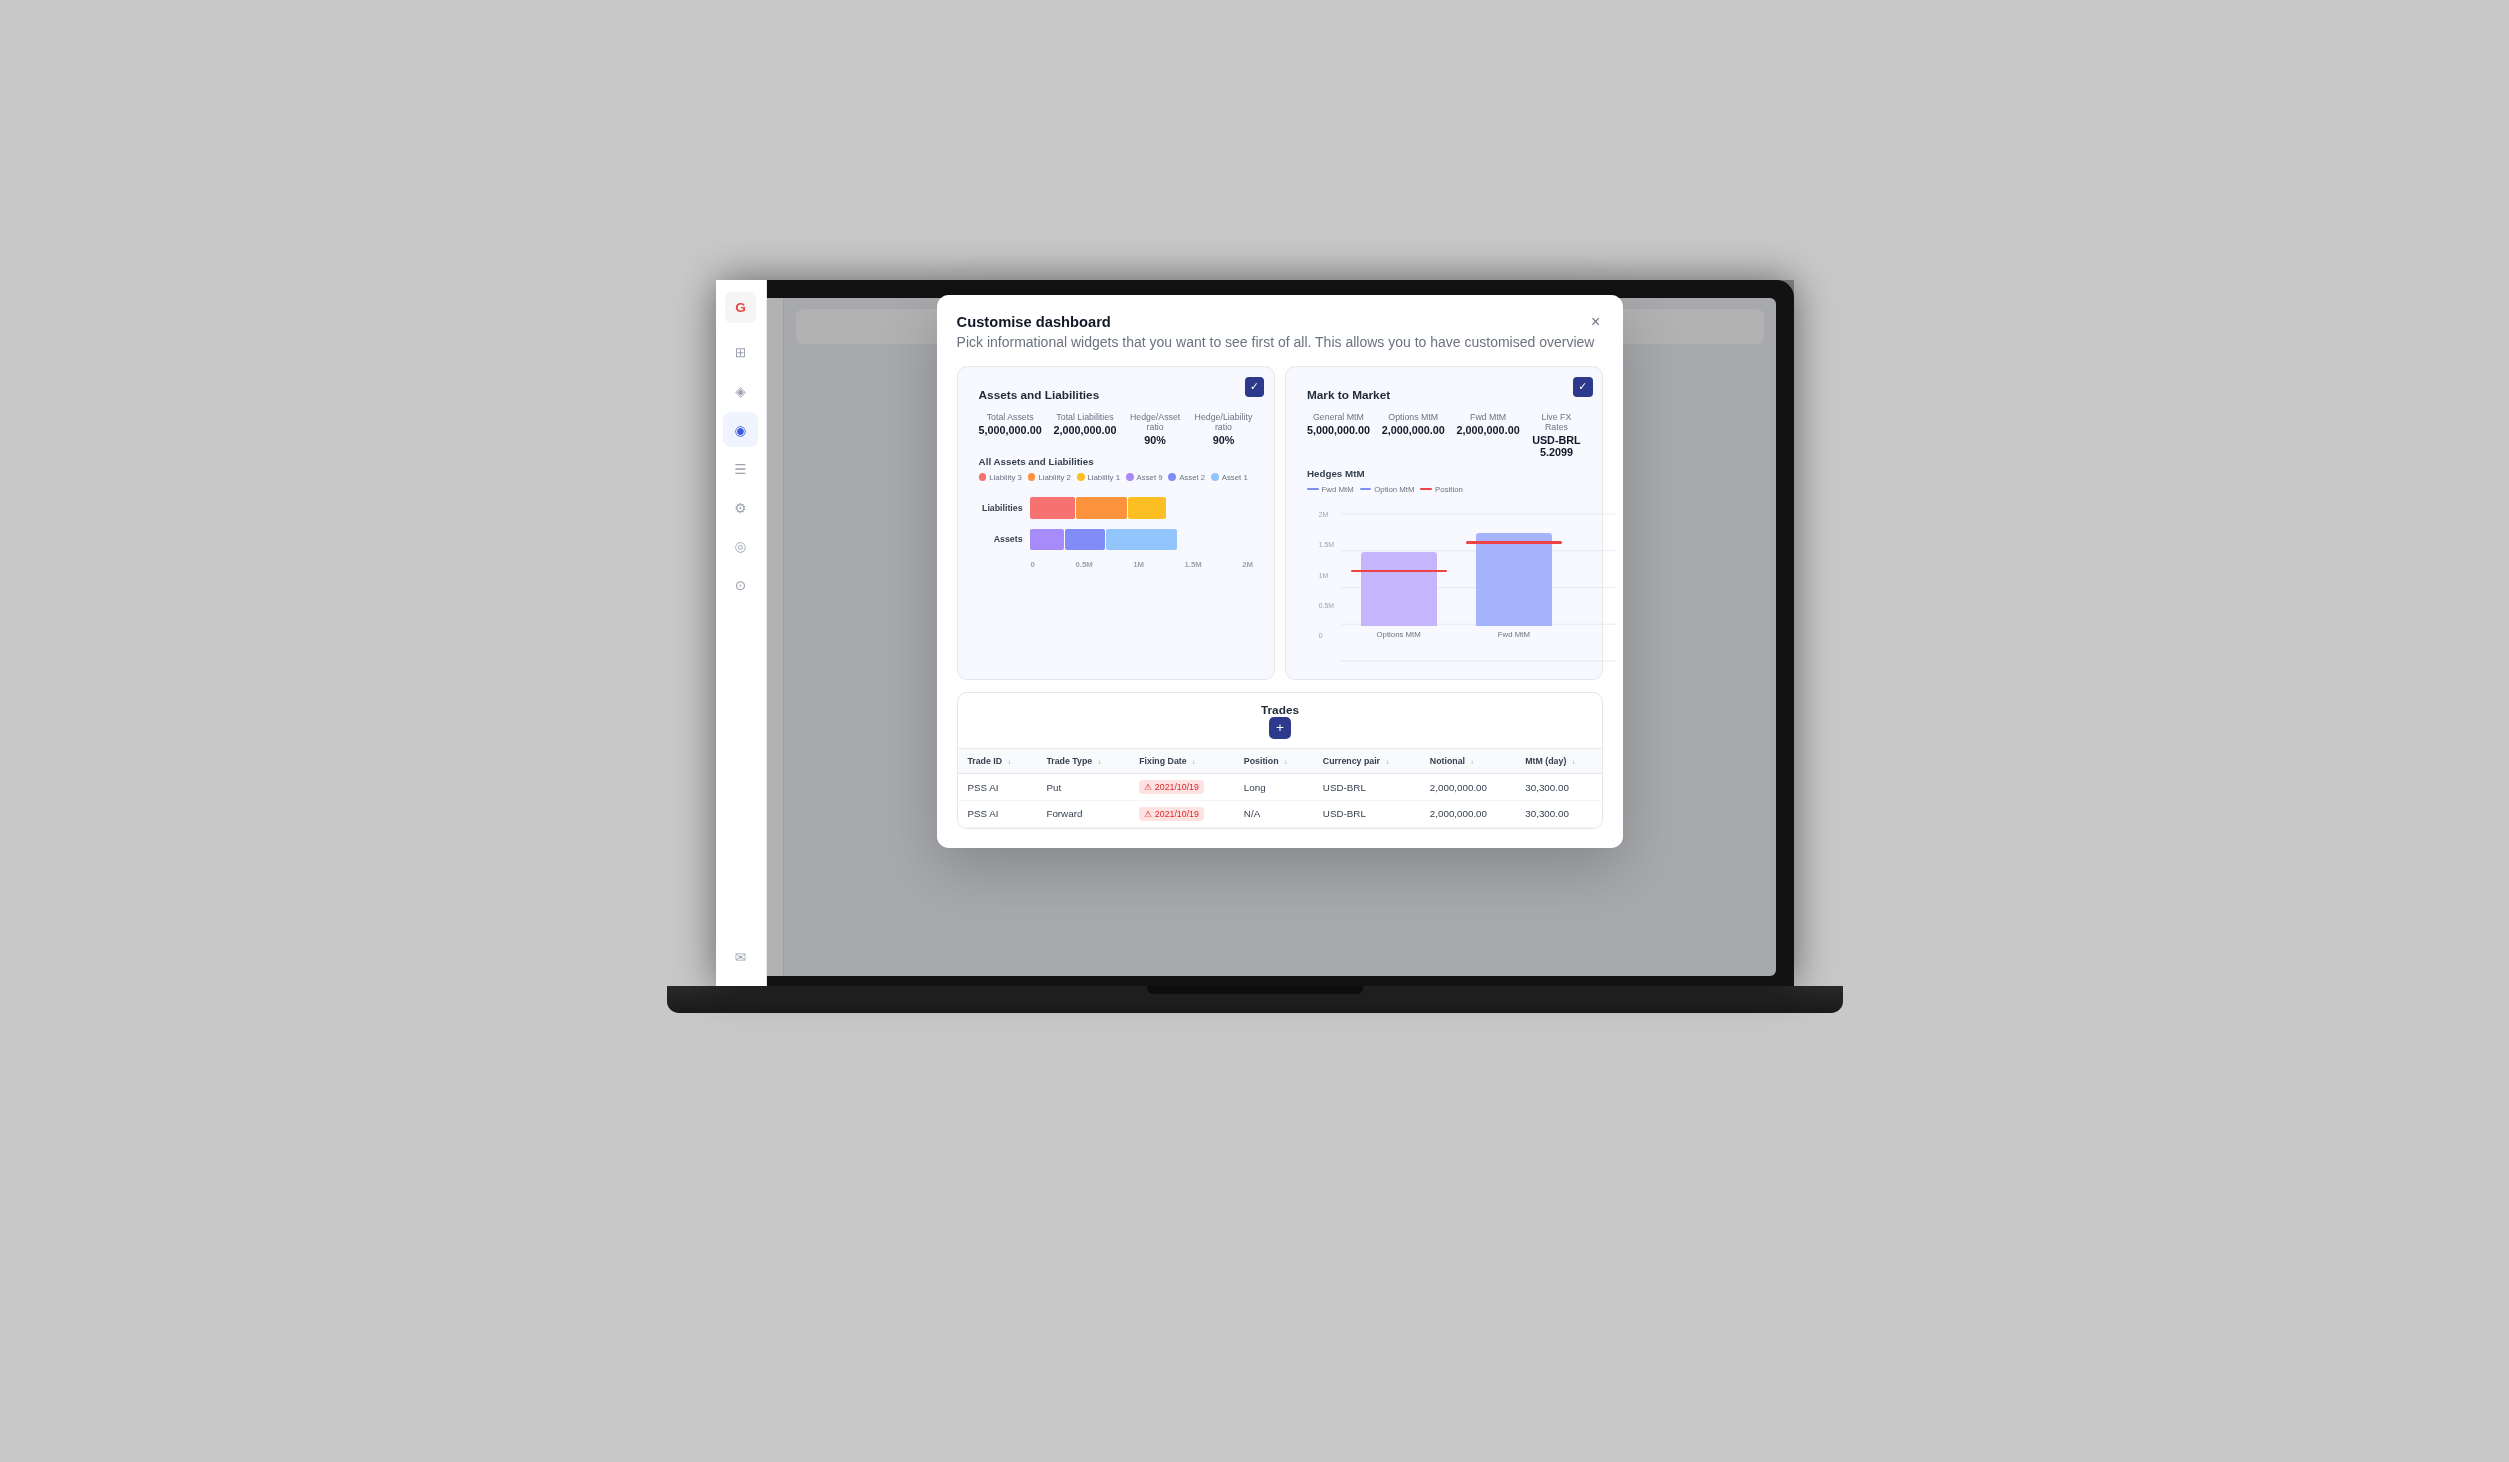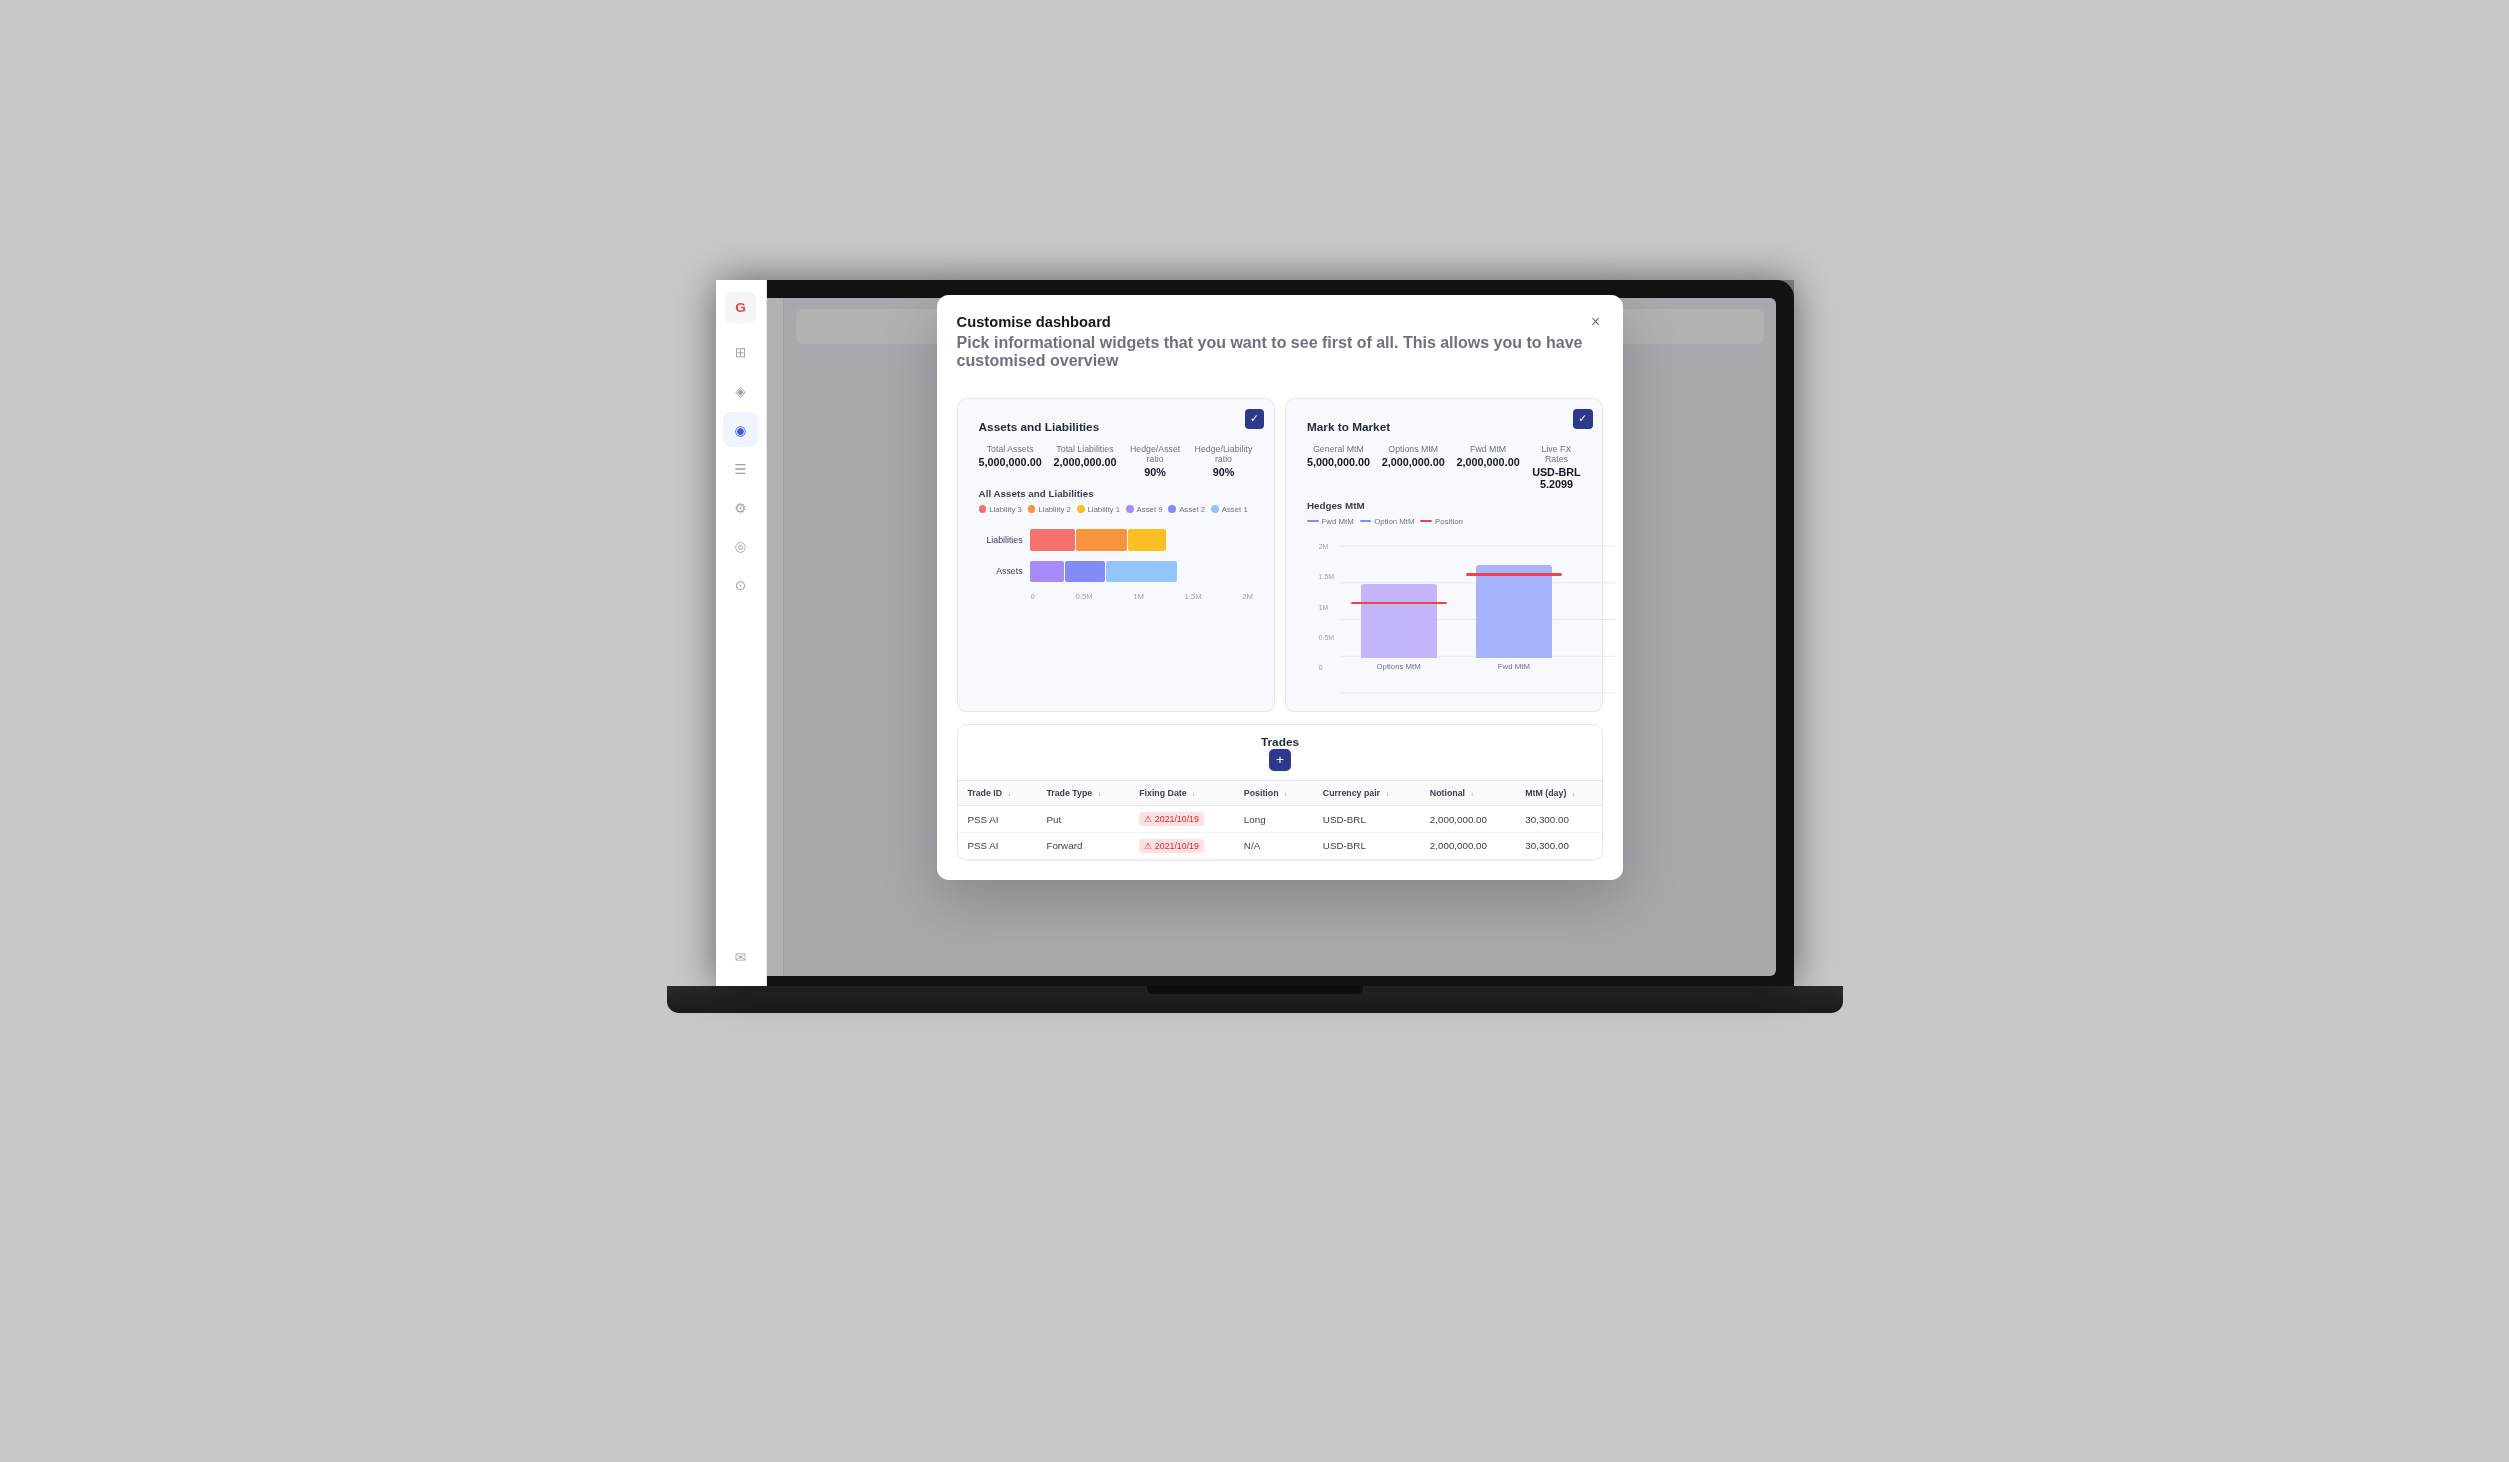--- a/index.html
+++ b/index.html
@@ -115,24 +115,23 @@
       padding: 19.6px;
       position: relative;
     }
     .modal-title {
       font-size: 14.7px;
       font-weight: 600;
       color: #111827;
       margin-bottom: 3.9px;
     }
     .modal-subtitle {
-      font-size: 16px;
+      font-size: 14px;
       color: #6b7280;
-      margin-bottom: 28px;
-      font-weight: bold;
+      margin-bottom: 16px;
     }
     .modal-close {
       position: absolute;
       top: 15.7px;
       right: 15.7px;
       width: 23.5px;
       height: 23.5px;
       border: none;
       background: none;
       cursor: pointer;
@@ -228,20 +227,21 @@
     }
     .legend-line {
       width: 11.8px;
       height: 2px;
       border-radius: 1px;
     }
 
     
     .bar-chart {
       padding: 7.8px 0;
+      font-weight: bold;
     }
     .bar-row {
       display: flex;
       align-items: center;
       margin-bottom: 9.8px;
       gap: 7.8px;
     }
     .bar-label {
       font-size: 8.8px;
       color: #374151;

